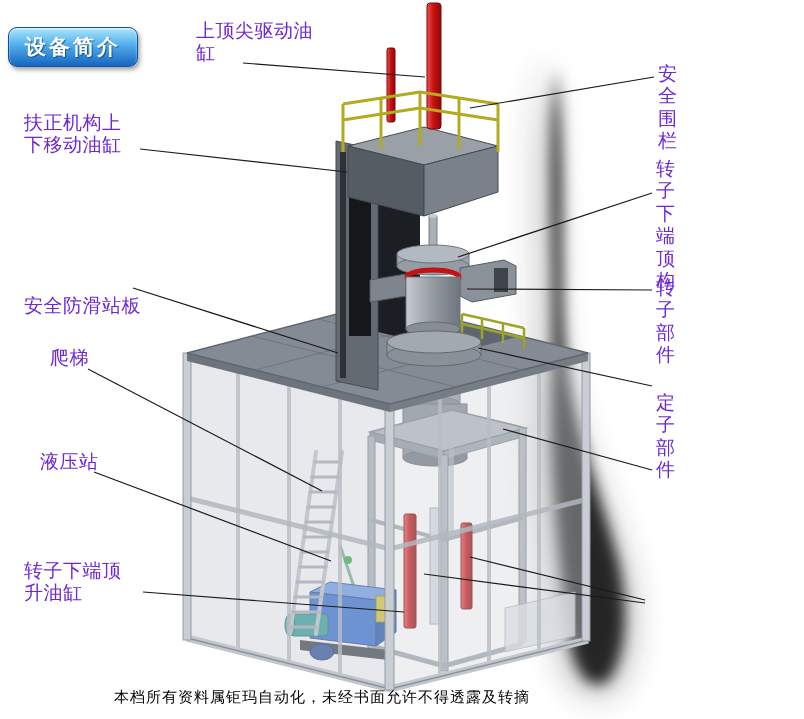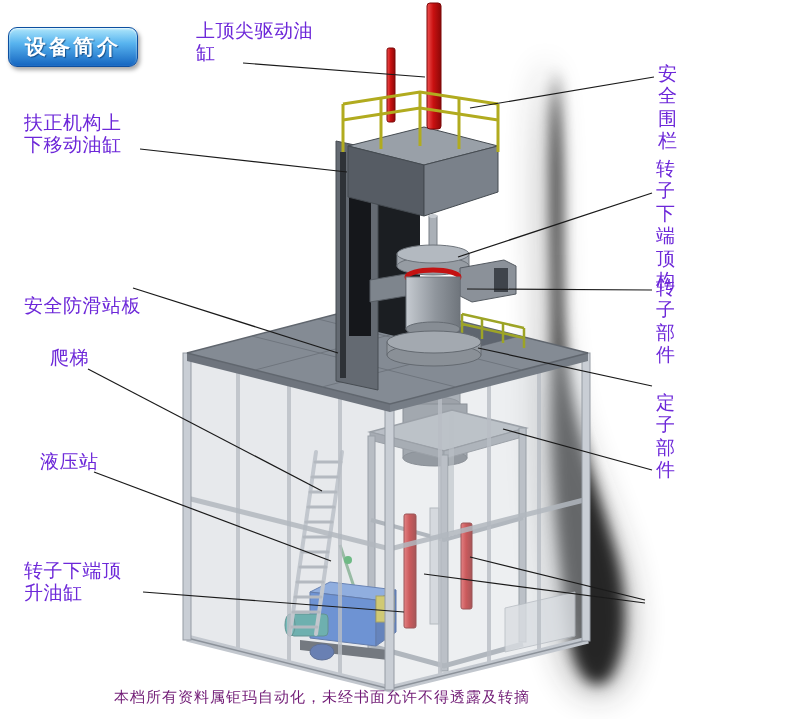--- a/index.html
+++ b/index.html
@@ -17,21 +17,21 @@
     position:absolute;left:8px;top:27px;width:128px;height:38px;border-radius:9px;
     background:linear-gradient(180deg,#aee6fb 0%,#58b4ef 40%,#1565c0 100%);
     border:1px solid #0d4fa0;
     box-shadow:2px 3px 4px rgba(0,0,0,0.35), inset 0 1px 2px rgba(255,255,255,0.8);
     color:#ffffff;font-size:21px;font-weight:700;letter-spacing:3px;
     display:flex;align-items:center;justify-content:center;
     text-shadow:1px 1px 1px rgba(0,40,90,0.6);
   }
   .footer{
     position:absolute;left:0;right:0;top:688px;text-align:center;
-    font-size:15px;color:#701a75;letter-spacing:1px;
+    font-size:15px;color:#000000;letter-spacing:1px;
   }
   
   #lbl-0{left:196px;top:20px;}
   #lbl-1{left:658px;top:63px;}
   #lbl-2{left:24px;top:112px;}
   #lbl-3{left:656px;top:158px;}
   #lbl-4{left:24px;top:267px;margin-top:28px;}
   #lbl-5{left:656px;top:277px;}
   #lbl-6{left:50px;top:347px;}
   #lbl-7{left:656px;top:392px;}

